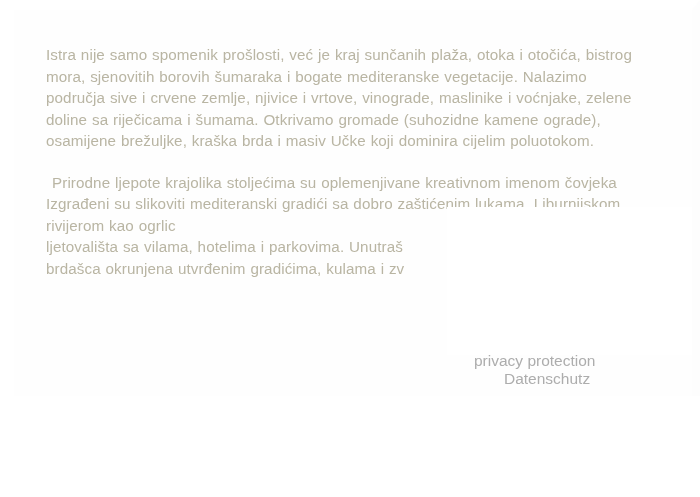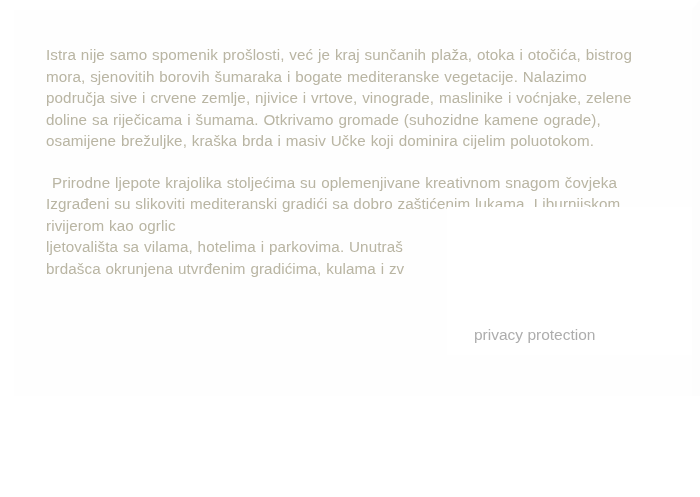--- a/index.html
+++ b/index.html
@@ -58,44 +58,45 @@
     position: absolute;
     left: 447px;
     top: 295px;
     width: 253px;
     height: 60px;
     background: #ffffff;
   }
   #privacy {
     position: absolute;
     left: 474px;
-    top: 326px;
+    top: 352px;
     width: 220px;
     color: #adadad;
     font-size: 15.5px;
     line-height: 18px;
     text-align: left;
   }
   #privacy .line2 {
     margin-left: 30px;
   }
 </style>
 </head>
 <body>
 
 <div id="page">
 
   <div id="text-block">
     <p class="para">Istra nije samo spomenik prošlosti, već je kraj sunčanih plaža, otoka i otočića, bistrog mora, sjenovitih borovih šumaraka i bogate mediteranske vegetacije. Nalazimo područja sive i crvene zemlje, njivice i vrtove, vinograde, maslinike i voćnjake, zelene doline sa riječicama i šumama. Otkrivamo gromade (suhozidne kamene ograde), osamijene brežuljke, kraška brda i masiv Učke koji dominira cijelim poluotokom.</p>
-    <p class="para indent">Prirodne ljepote krajolika stoljećima su oplemenjivane kreativnom snagom čovjeka Izgrađeni su slikoviti mediteranski gradići sa dobro zaštićenim lukama. Liburnijskom rivijerom kao ogrlic
+    <p class="para indent">Prirodne ljepote krajolika stoljećima su oplemenjivane kreativnom imenom čovjeka Izgrađeni su slikoviti mediteranski gradići sa dobro zaštićenim lukama. Liburnijskom rivijerom kao ogrlic
 ljetovališta sa vilama, hotelima i parkovima. Unutraš
 brdašca okrunjena utvrđenim gradićima, kulama i zv</p>
   </div>
 
   <div id="occluder"></div>
   <div id="occluder2"></div>
 
   <div id="privacy">
     <div class="line1">privacy protection</div>
+    <div class="line2">Datenschutz</div>
   </div>
 
   <div id="scan-border"></div>
 </div>
 
 </body></html>

